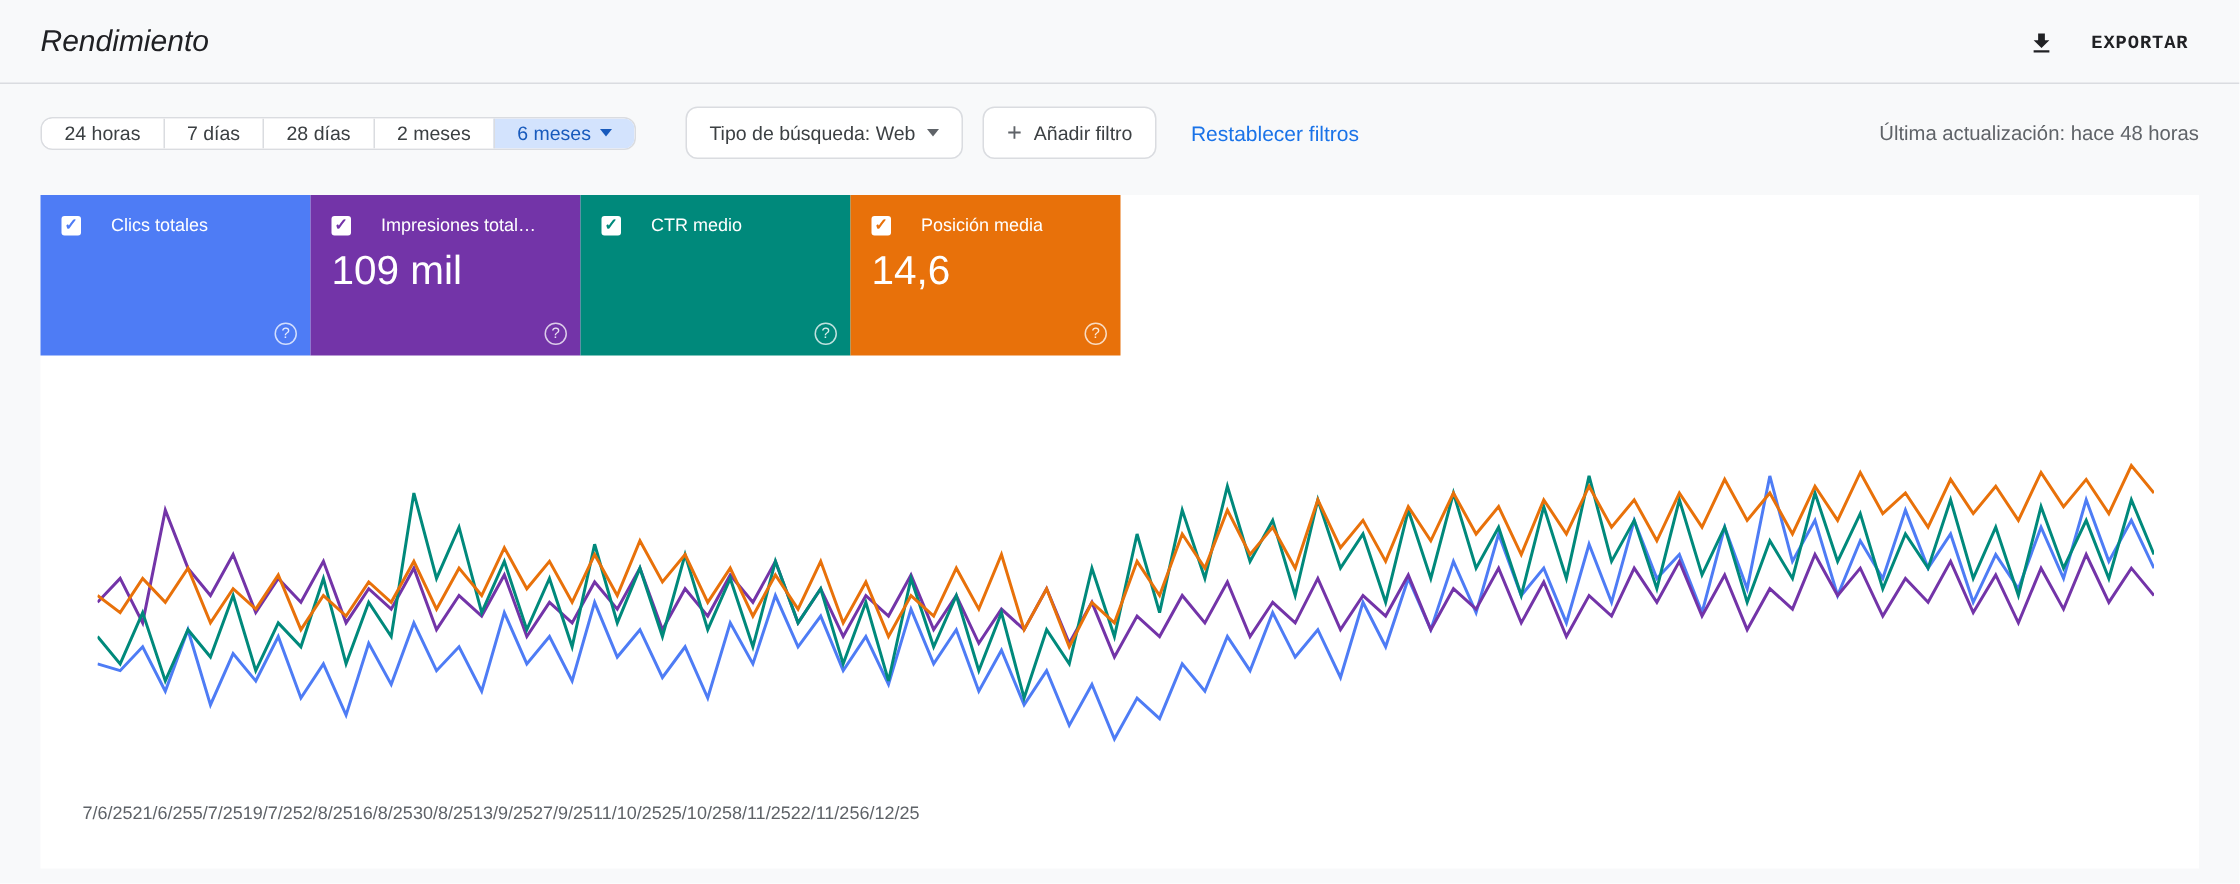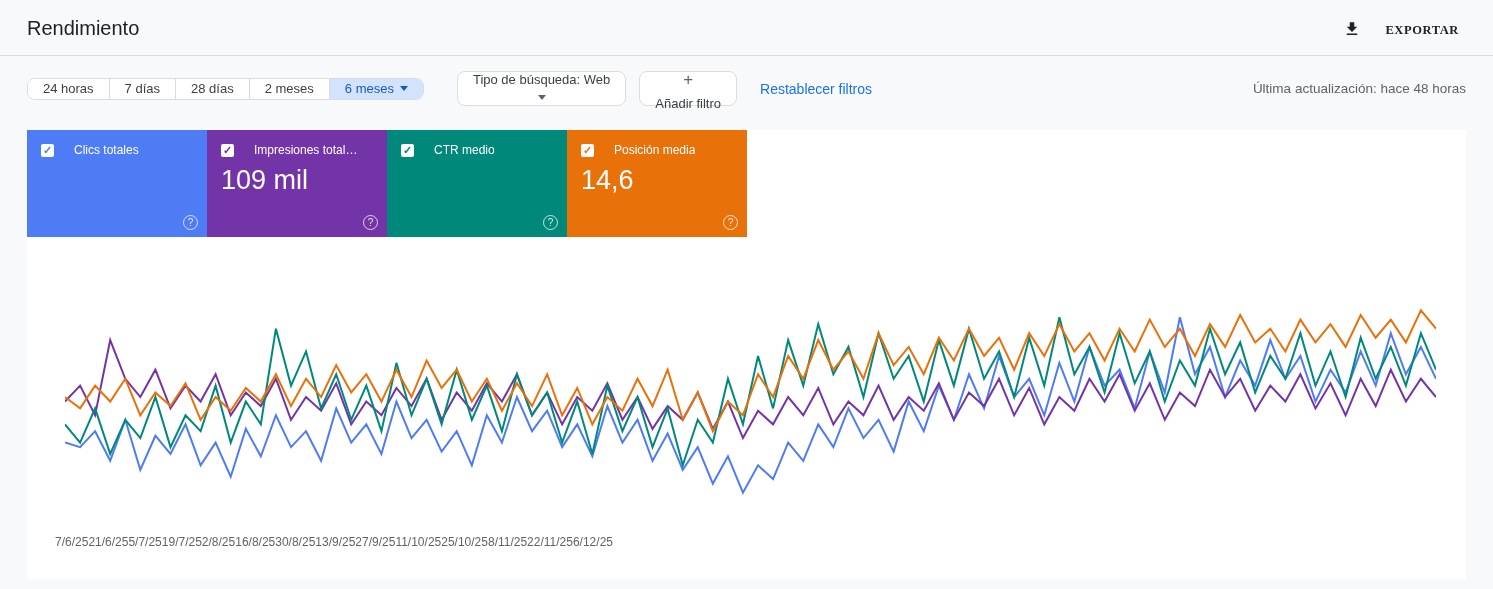--- a/index.html
+++ b/index.html
@@ -9,26 +9,26 @@
     background:#f8f9fa;
     font-family:"Liberation Sans", sans-serif;
     color:#202124;
   }
   
   .header {
     display:flex; align-items:center; justify-content:space-between;
     padding:17px 28px 15px 27px;
     border-bottom:1px solid #dadce0;
   }
-  .page-title { font-size:20px; font-weight:400; color:#202124; }
+  .page-title { font-size:20px; font-weight:400; color:#202124;font-style:italic; }
   .export-btn {
-    display:flex; align-items:flex-end; gap:24px;
+    display:flex; align-items:center; gap:24px;
     font-size:12.5px; font-weight:bold; letter-spacing:.6px;
     color:#202124; cursor:pointer; background:none; border:none;
-    font-family:Liberation Serif, serif;
+    font-family:Liberation Mono, monospace;
   }
   .export-btn svg { width:18px; height:18px; fill:#202124; }
   
   .toolbar {
     display:flex; align-items:center;
     padding:15px 27px 0 27px;
   }
   .segmented {
     display:inline-flex; background:#fff;
     border:1px solid #dadce0; border-radius:8px; overflow:hidden;
@@ -47,21 +47,20 @@
     border-left:4.5px solid transparent; border-right:4.5px solid transparent;
     border-top:5px solid #185abc;
   }
   .caret.gray { border-top-color:#5f6368; }
   .chip {
     display:flex; align-items:center; gap:8px;
     height:35px; padding:0 15px;
     background:#fff; border:1px solid #dadce0; border-radius:8px;
     font-size:13px; color:#3c4043; cursor:pointer; font-family:inherit;
     white-space:nowrap;
-    flex-direction:column;
   }
   .chip .plus { font-size:17px; color:#5f6368; line-height:1; margin-top:-1px; }
   .spacer-lg { width:33px; }
   .spacer-md { width:13px; }
   .spacer-sm { width:23px; }
   .reset-link {
     font-size:14px; color:#1a73e8; cursor:pointer; background:none; border:none;
     font-family:inherit; padding:0;
   }
   .last-update { margin-left:auto; font-size:13.5px; color:#5f6368; }

